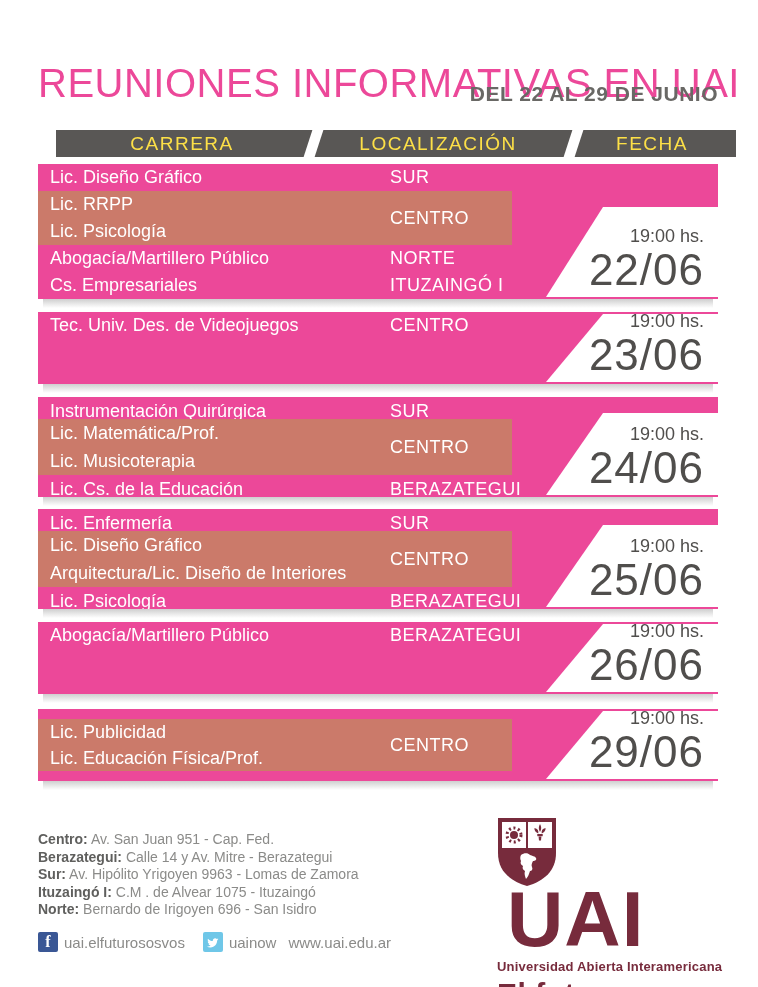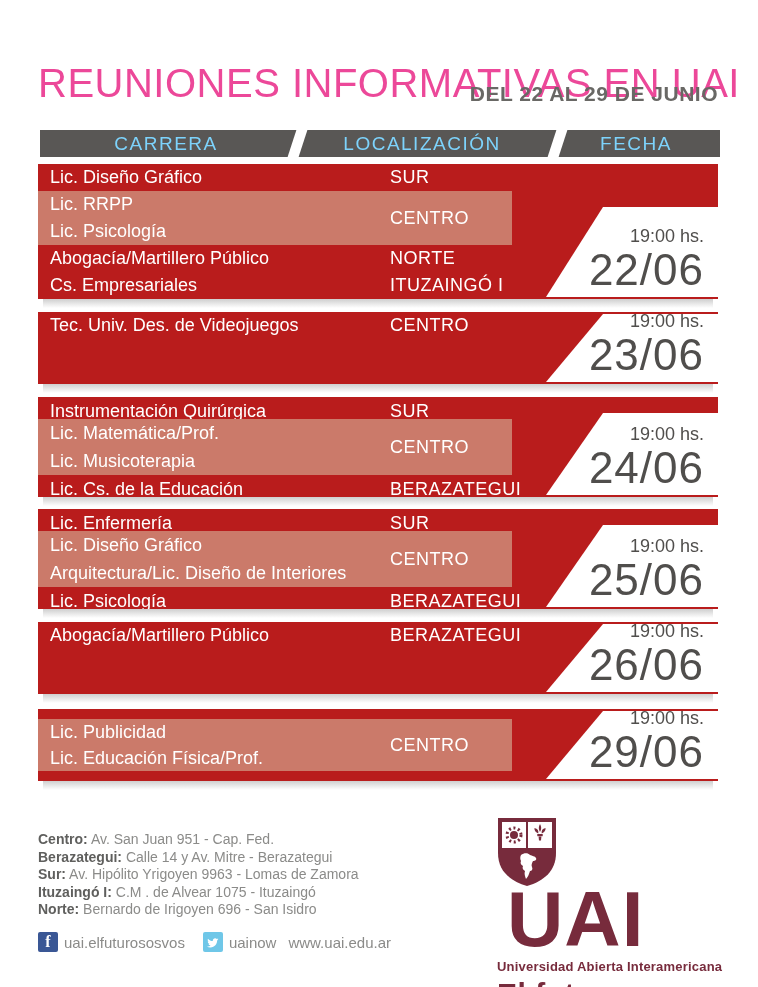--- a/index.html
+++ b/index.html
@@ -4,29 +4,29 @@
 <style>
   html,body{margin:0;padding:0;background:#fff;}
   .page{position:relative;width:758px;height:987px;background:#fff;overflow:hidden;
         font-family:"Liberation Sans",sans-serif;}
   
   .title{position:absolute;left:38px;top:34px;width:680px;font-size:40px;color:#ec4899;
          font-weight:normal;letter-spacing:.5px;white-space:nowrap;}
   .subtitle{position:absolute;left:38px;top:82px;width:680px;text-align:right;font-size:21px;
             font-weight:bold;color:#696865;letter-spacing:.5px;}
   
-  .thead{position:absolute;left:40px;top:130px;width:680px;height:27px;background:#595755;
-         display:flex;color:#7dd3fc;overflow:hidden;}
+  .thead{position:absolute;left:56px;top:130px;width:680px;height:27px;background:#595755;
+         display:flex;color:#fde047;overflow:hidden;}
   .thead .seg{display:flex;align-items:center;justify-content:center;font-size:19px;letter-spacing:1.5px;}
   .seg1{width:252px;} .seg2{width:260px;} .seg3{flex:1;}
   .hsep{position:absolute;top:-2px;bottom:-2px;width:11px;background:#fff;transform:skewX(-18deg);}
   .hsep1{left:252px;} .hsep2{left:512px;}
   
   .blocks{position:absolute;left:38px;top:164px;width:680px;}
-  .block{position:relative;background:#b91c1c;color:#fff;}
+  .block{position:relative;background:#ec4899;color:#fff;}
   .block::after{content:"";position:absolute;top:100%;left:5px;right:5px;height:9px;
                 background:linear-gradient(rgba(105,105,105,.32),rgba(255,255,255,0));}
   .row{position:relative;height:27px;line-height:27px;}
   .row28{height:22px;line-height:28px;}
   .car{padding-left:12px;font-size:18px;white-space:nowrap;}
   .loc{position:absolute;left:352px;top:0;font-size:18px;letter-spacing:.5px;white-space:nowrap;}
   .group{position:relative;background:#cb7a6a;width:474px;}
   .group .gline{height:27px;line-height:27px;}
   .group .gline28{height:28px;line-height:28px;}
   .group .loc{top:50%;transform:translateY(-50%);}

